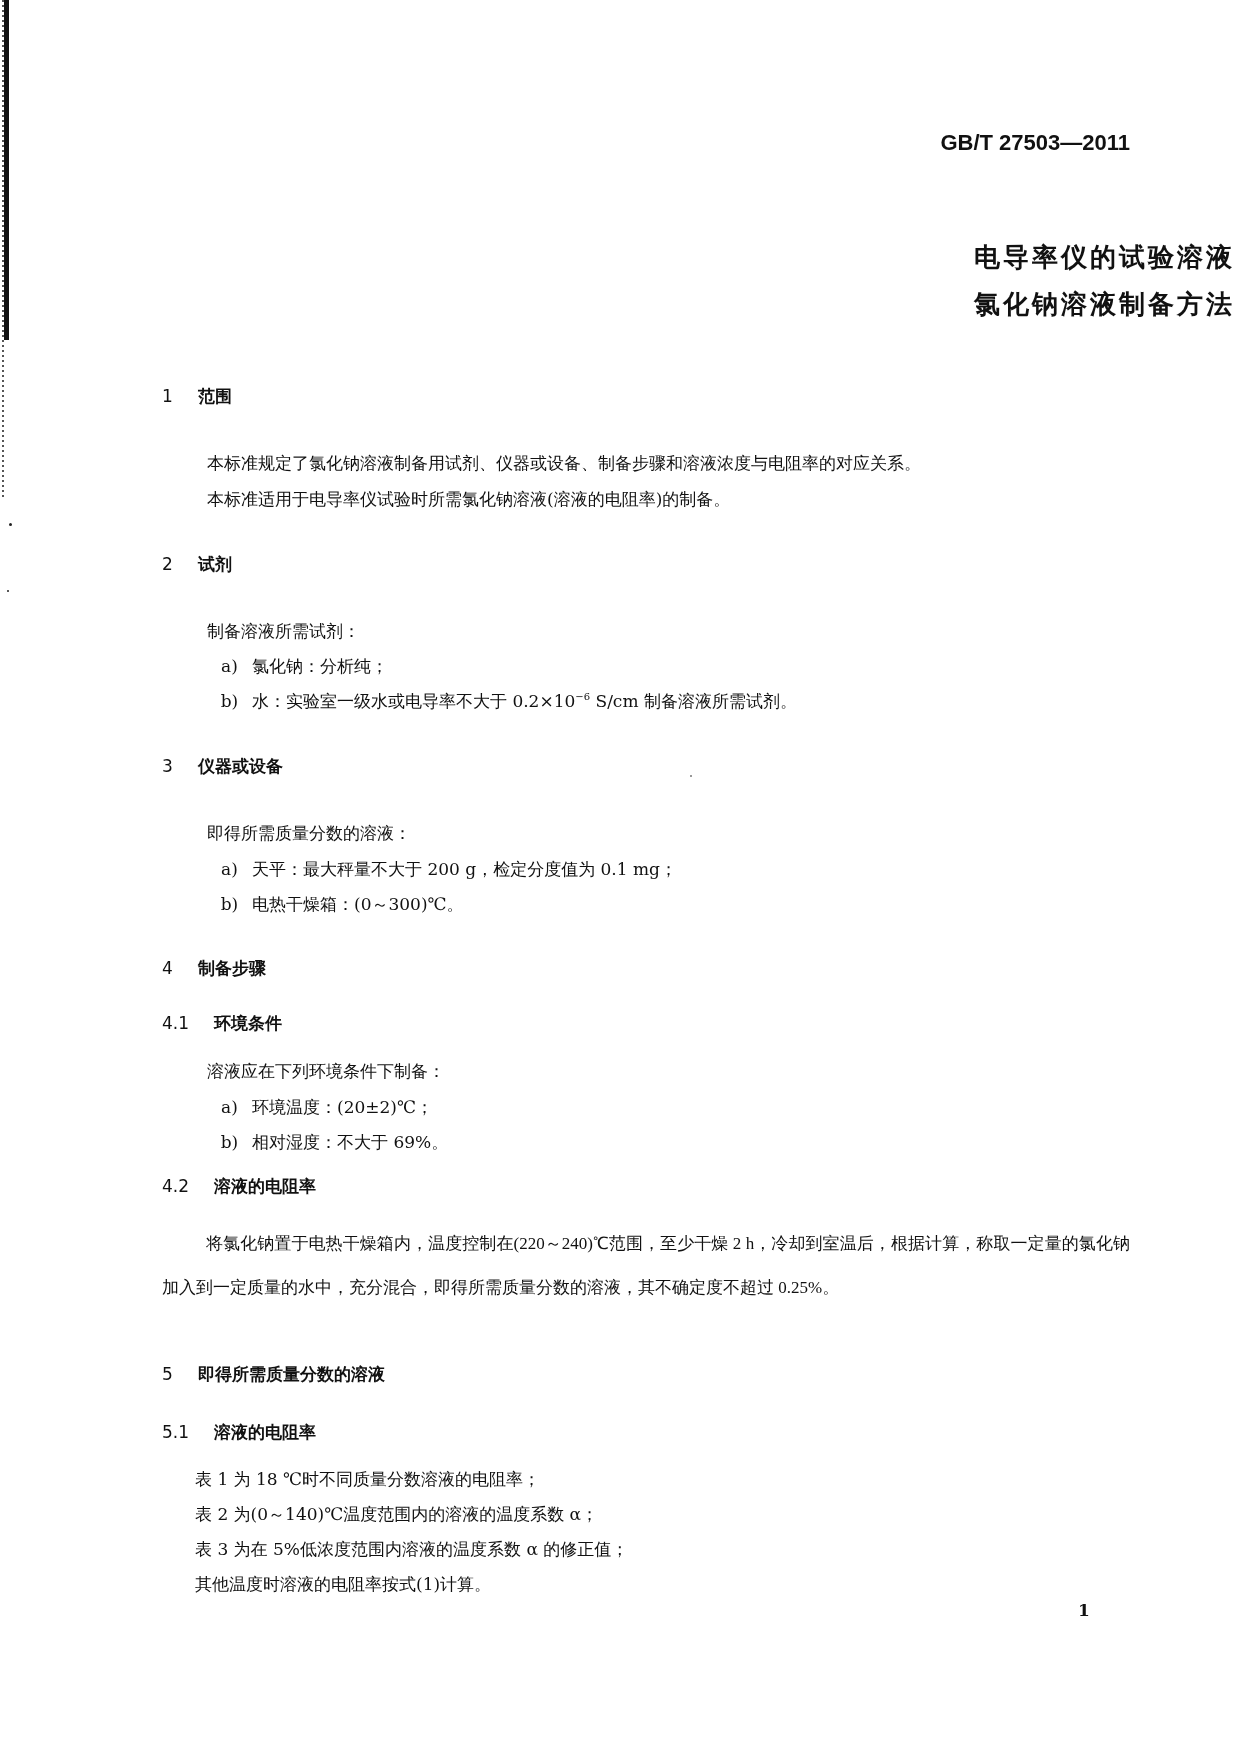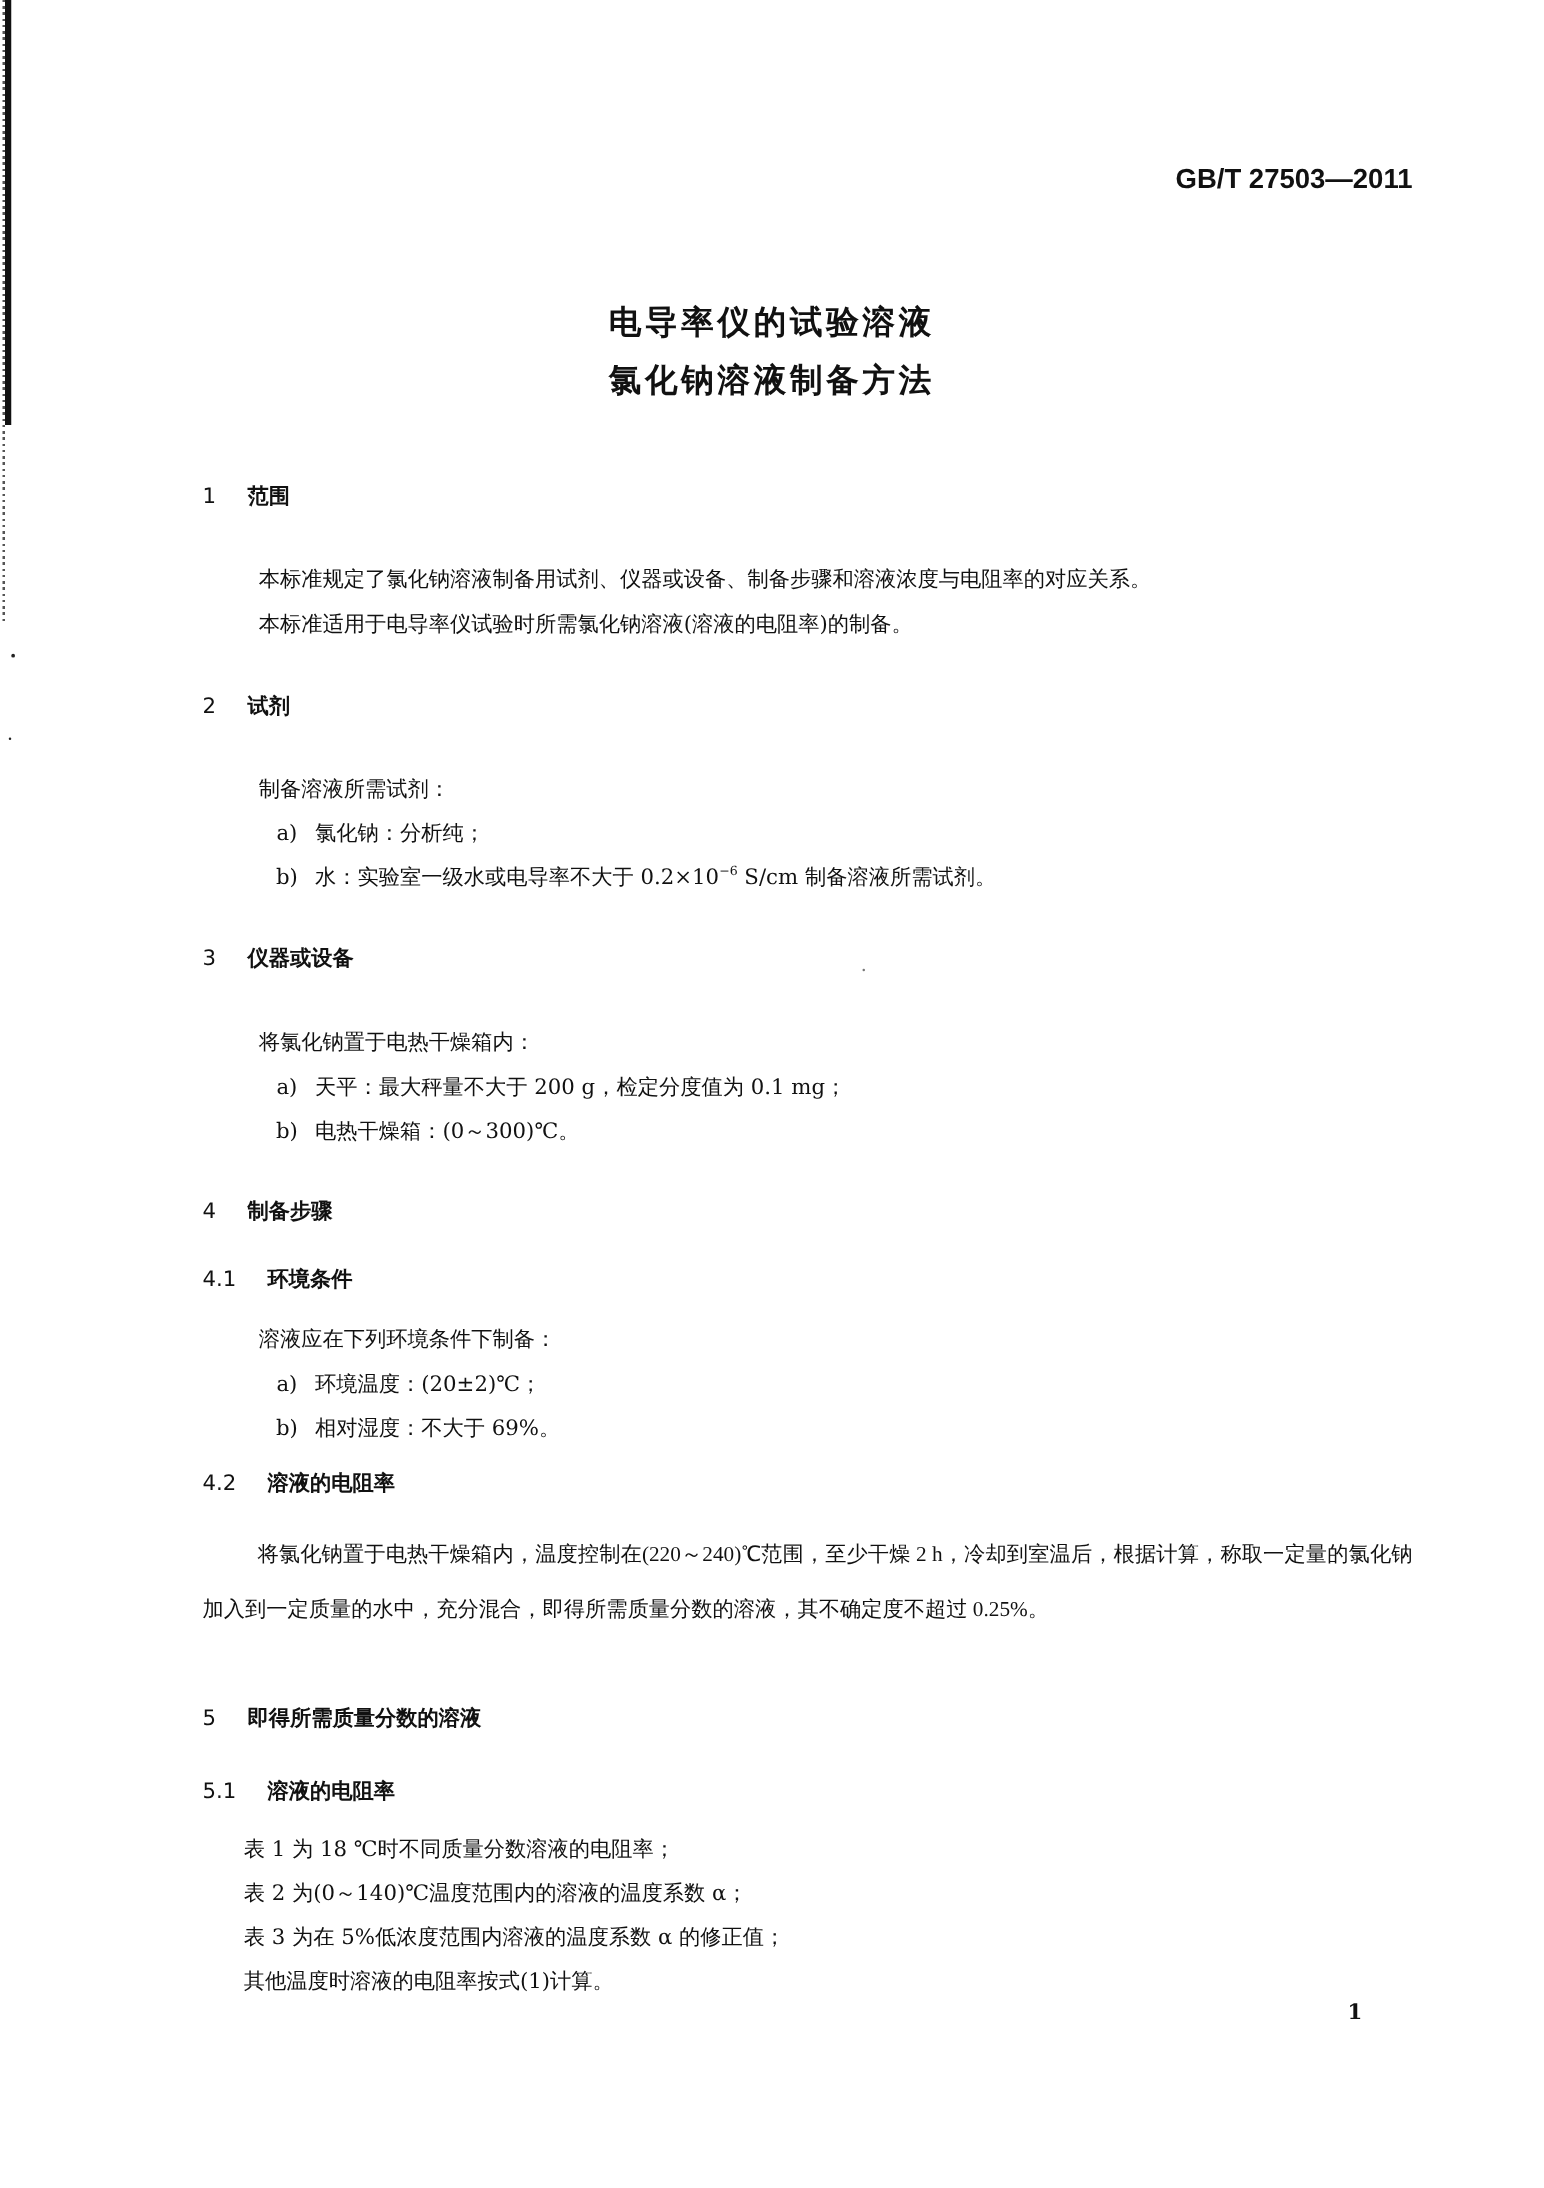--- a/index.html
+++ b/index.html
@@ -5,21 +5,21 @@
   html, body { margin: 0; padding: 0; background: #ffffff; }
   body { width: 1235px; height: 1750px; position: relative; overflow: hidden;
          font-family: "DejaVu Serif", "Liberation Serif", serif; color: #111; }
   .scan-edge { position: absolute; left: 4px; top: 0; width: 5px; height: 340px; background: #111; }
   .scan-edge2 { position: absolute; left: 2px; top: 0; width: 2px; height: 500px;
                 background: repeating-linear-gradient(#555 0 2px, transparent 2px 5px); }
   .speck { position: absolute; width: 3px; height: 3px; background: #222; border-radius: 50%; }
   .abs { position: absolute; white-space: nowrap; }
   .std-code { right: 105px; top: 130px; font-family: "Liberation Sans", "DejaVu Sans", sans-serif;
               font-weight: bold; font-size: 22px; }
-  .title { left: 0; width: 1235px; text-align: center; font-family: "DejaVu Sans", sans-serif;
+  .title { left: 0; width: 1235px; text-align: right; font-family: "DejaVu Sans", sans-serif;
            font-weight: bold; font-size: 26px; letter-spacing: 3px; }
   .h1 { left: 162px; font-family: "DejaVu Sans", sans-serif; font-weight: bold; font-size: 17px; }
   .h1 .num { display: inline-block; width: 36px; font-weight: normal; }
   .h2 .num { width: 52px; }
   .p { left: 207px; font-size: 17px; text-align: center; }
   .p .lbl { display: inline-block; width: 45px; }
   .para { left: 162px; width: 968px; font-size: 17px; line-height: 44px; white-space: normal;
           text-indent: 44px; text-align: justify; font-family: Liberation Serif, serif; }
   sup { font-size: 10px; }
   .page-num { left: 1078px; top: 1600px; font-weight: bold; font-size: 17px; }
@@ -51,21 +51,21 @@
 <div class="abs p" style="top:655px">
   <span class="lbl">a)</span><span>氯化钠：分析纯；</span>
 </div>
 <div class="abs p" style="top:690px">
   <span class="lbl">b)</span><span>水：实验室一级水或电导率不大于 0.2×10</span><sup>−6</sup><span> S/cm 制备溶液所需试剂。</span>
 </div>
 
 <div class="abs h1" style="top:755px">
   <span class="num">3</span><span>仪器或设备</span>
 </div>
-<div class="abs p" style="top:822px">将氯化钠置于电热干燥箱内：</div>
+<div class="abs p" style="top:822px">即得所需质量分数的溶液：</div>
 <div class="abs p" style="top:858px">
   <span class="lbl">a)</span><span>天平：最大秤量不大于 200 g，检定分度值为 0.1 mg；</span>
 </div>
 <div class="abs p" style="top:893px">
   <span class="lbl">b)</span><span>电热干燥箱：(0～300)℃。</span>
 </div>
 
 <div class="abs h1" style="top:957px">
   <span class="num">4</span><span>制备步骤</span>
 </div>

